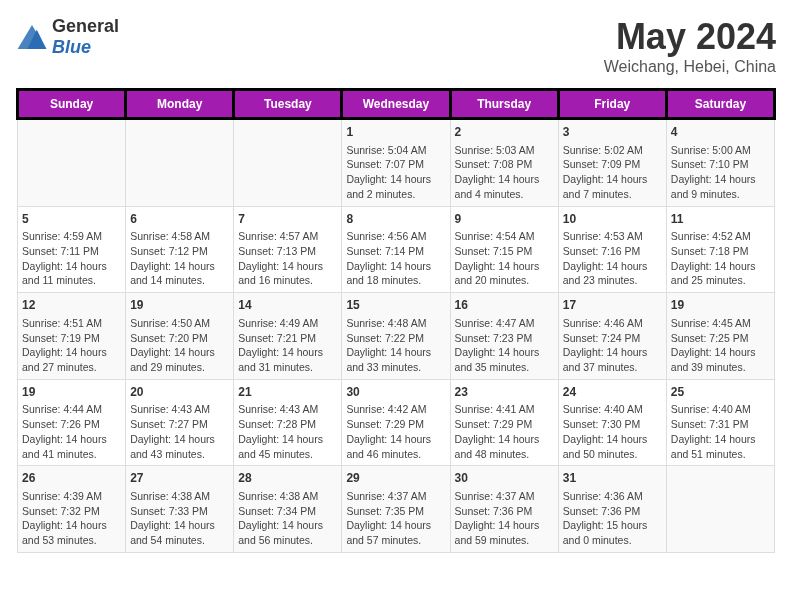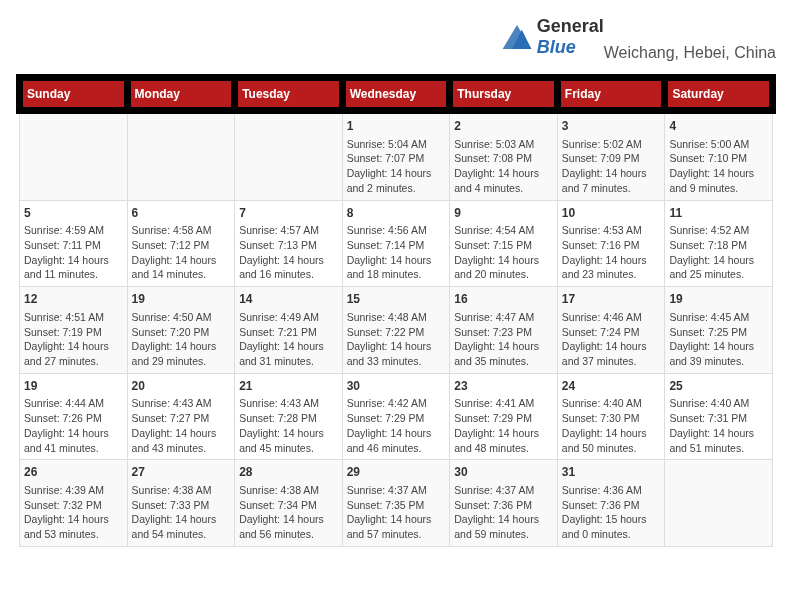--- a/index.html
+++ b/index.html
@@ -5,21 +5,21 @@
     * { box-sizing: border-box; margin: 0; padding: 0; }
     body {
       font-family: Arial, sans-serif;
       background: #fff;
       width: 792px;
       min-height: 612px;
       padding: 16px;
     }
     .header-area {
       display: flex;
-      justify-content: flex-end;
+      justify-content: space-between;
       align-items: flex-start;
       margin-bottom: 12px;
     }
     .logo {
       display: flex;
       align-items: center;
       gap: 4px;
     }
     .logo-text-general {
       font-size: 18px;
@@ -40,35 +40,34 @@
       text-align: right;
     }
     .main-title {
       font-size: 36px;
       font-weight: bold;
       color: #333;
     }
     .subtitle {
       font-size: 16px;
       color: #555;
-      margin-top: 28px;
     }
     table {
       width: 100%;
       border-collapse: collapse;
       font-size: 11px;
     }
     thead tr th {
-      background-color: #b91c1c;
+      background-color: #a21caf;
       color: #fff;
       padding: 6px 4px;
-      text-align: left;
+      text-align: center;
       font-size: 12px;
       font-weight: bold;
-      border: 7px solid #000000;
+      border: 3px solid #000000;
     }
     tbody tr {
       border-bottom: 1px solid #ccc;
     }
     tbody tr:nth-child(odd) {
       background-color: #f9f9f9;
     }
     tbody tr:nth-child(even) {
       background-color: #fff;
     }
@@ -99,20 +98,21 @@
     <svg class="logo-icon" viewBox="0 0 40 34" xmlns="http://www.w3.org/2000/svg">
       <polygon points="20,2 38,32 2,32" fill="#2a6db5" opacity="0.85"></polygon>
       <polygon points="26,8 38,32 14,32" fill="#2a6db5"></polygon>
     </svg>
     <div>
       <span class="logo-text-general">General</span><br>
       <span class="logo-text-blue">Blue</span>
     </div>
   </div>
   <div class="title-area">
+    <div class="main-title">May 2024</div>
     <div class="subtitle">Weichang, Hebei, China</div>
   </div>
 </div>
 
 <table>
   <thead>
     <tr id="header-row">
         <th>Sunday</th>
         <th>Monday</th>
         <th>Tuesday</th>

